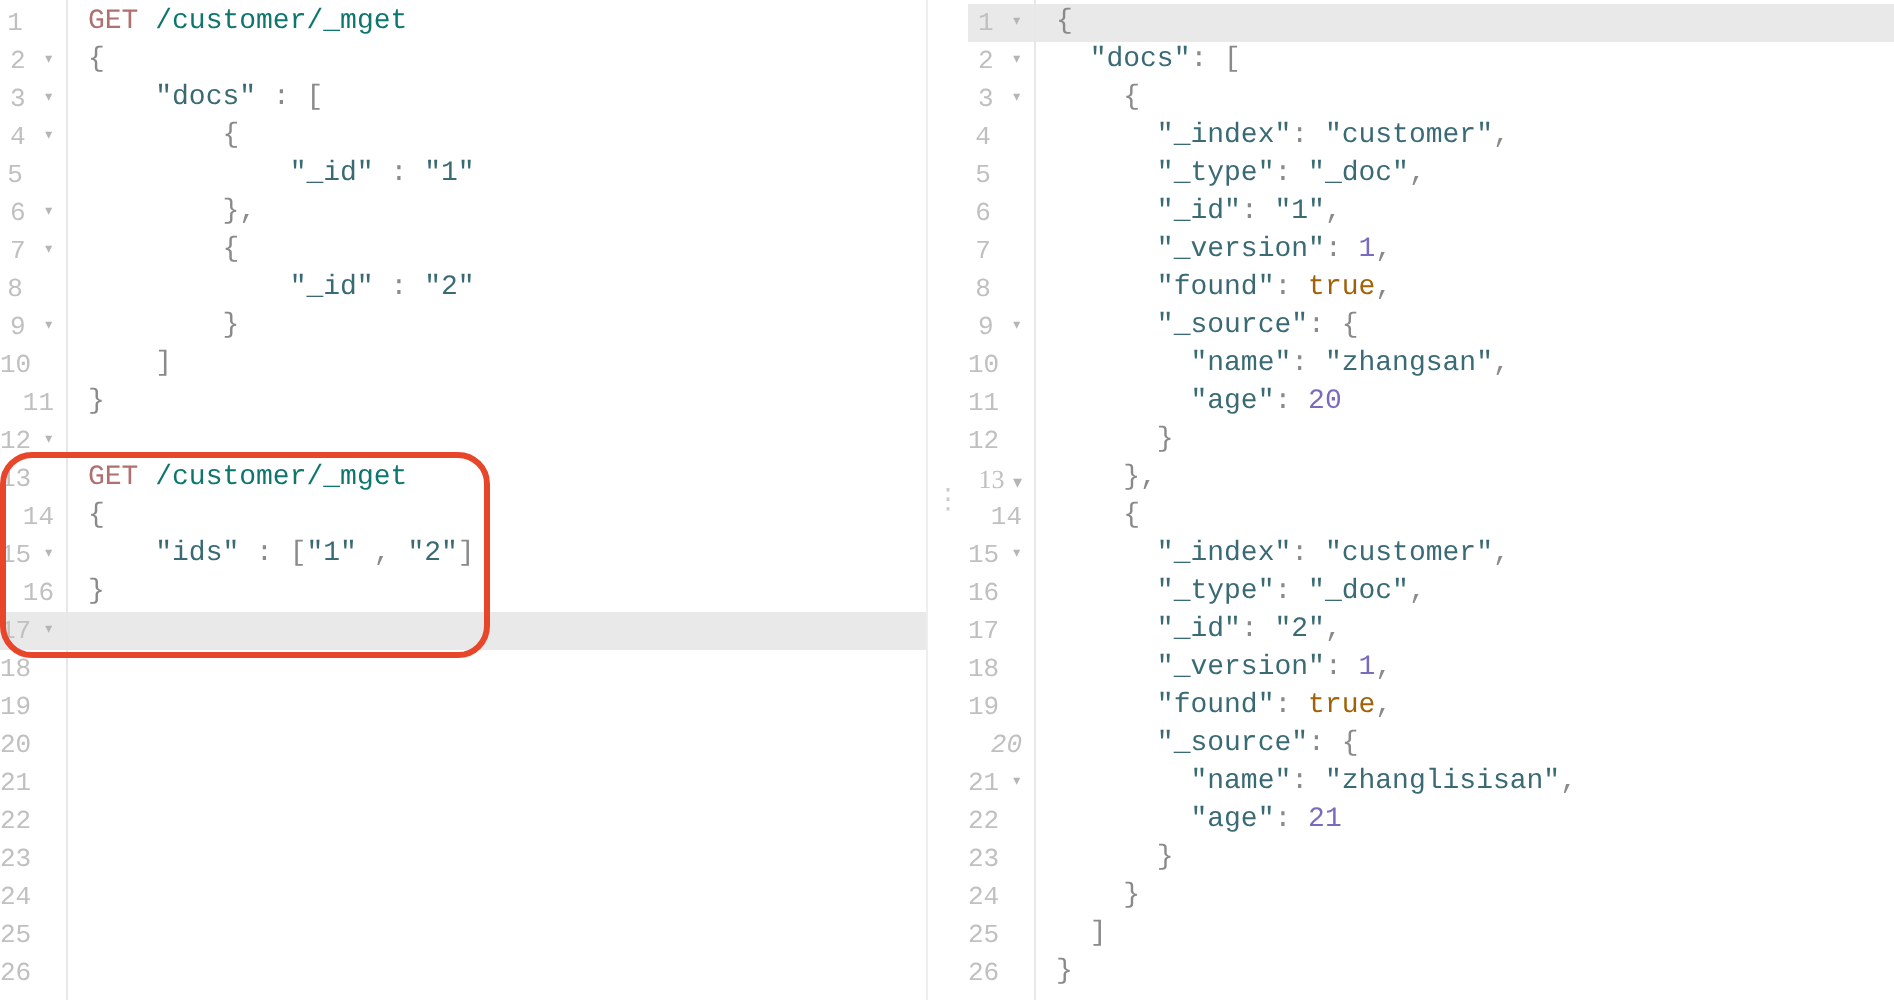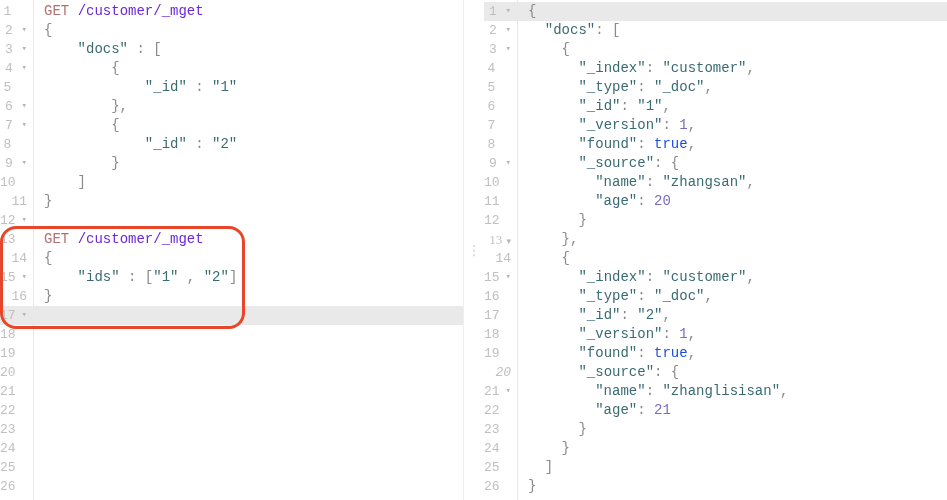--- a/index.html
+++ b/index.html
@@ -46,26 +46,26 @@
   }
   .gnum {
     padding-right: 6px;
     height: 19px;
     line-height: 19px;
     color: #c0c0c0;
     font-size: 13px;
   }
   .fold-arrow { color: #b5b5b5; font-size: 9px; display:inline-block; vertical-align: middle; margin-left:1px;}
   .method { color: #b07070; }
-  .path { color: #6d28d9; }
+  .path { color: #0f766e; }
   .punct { color: #8a8a8a; }
   .key { color: #3a6b74; }
   .str { color: #3a6b74; }
   .num { color: #7a6bbf; }
-  .bool { color: #1d4ed8; }
+  .bool { color: #a16207; }
   .hl-current {
     position: absolute;
     left: 0;
     right: 0;
     background: #e9e9e9;
     height: 19px;
     z-index: 0;
   }
   .highlight-box {
     position: absolute;

